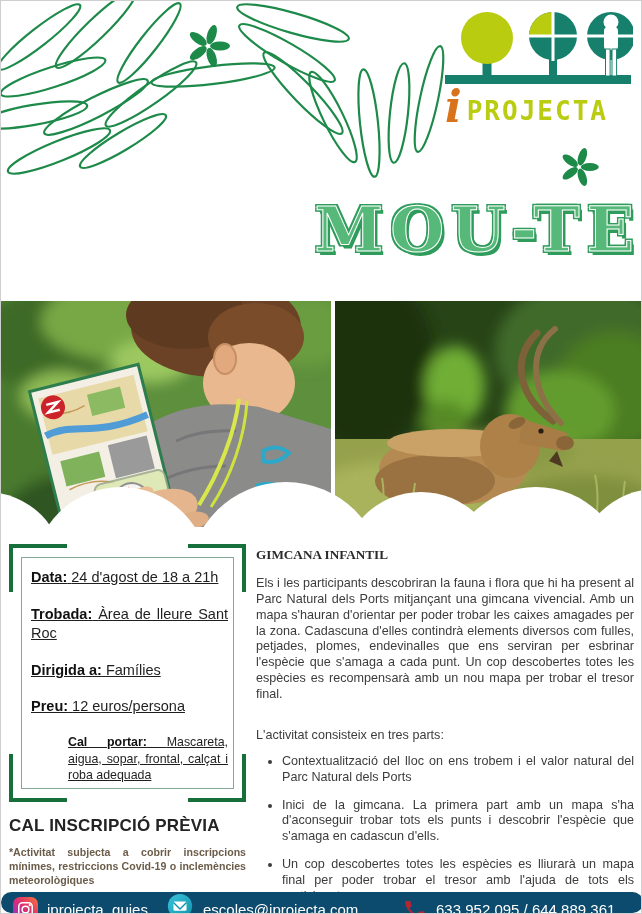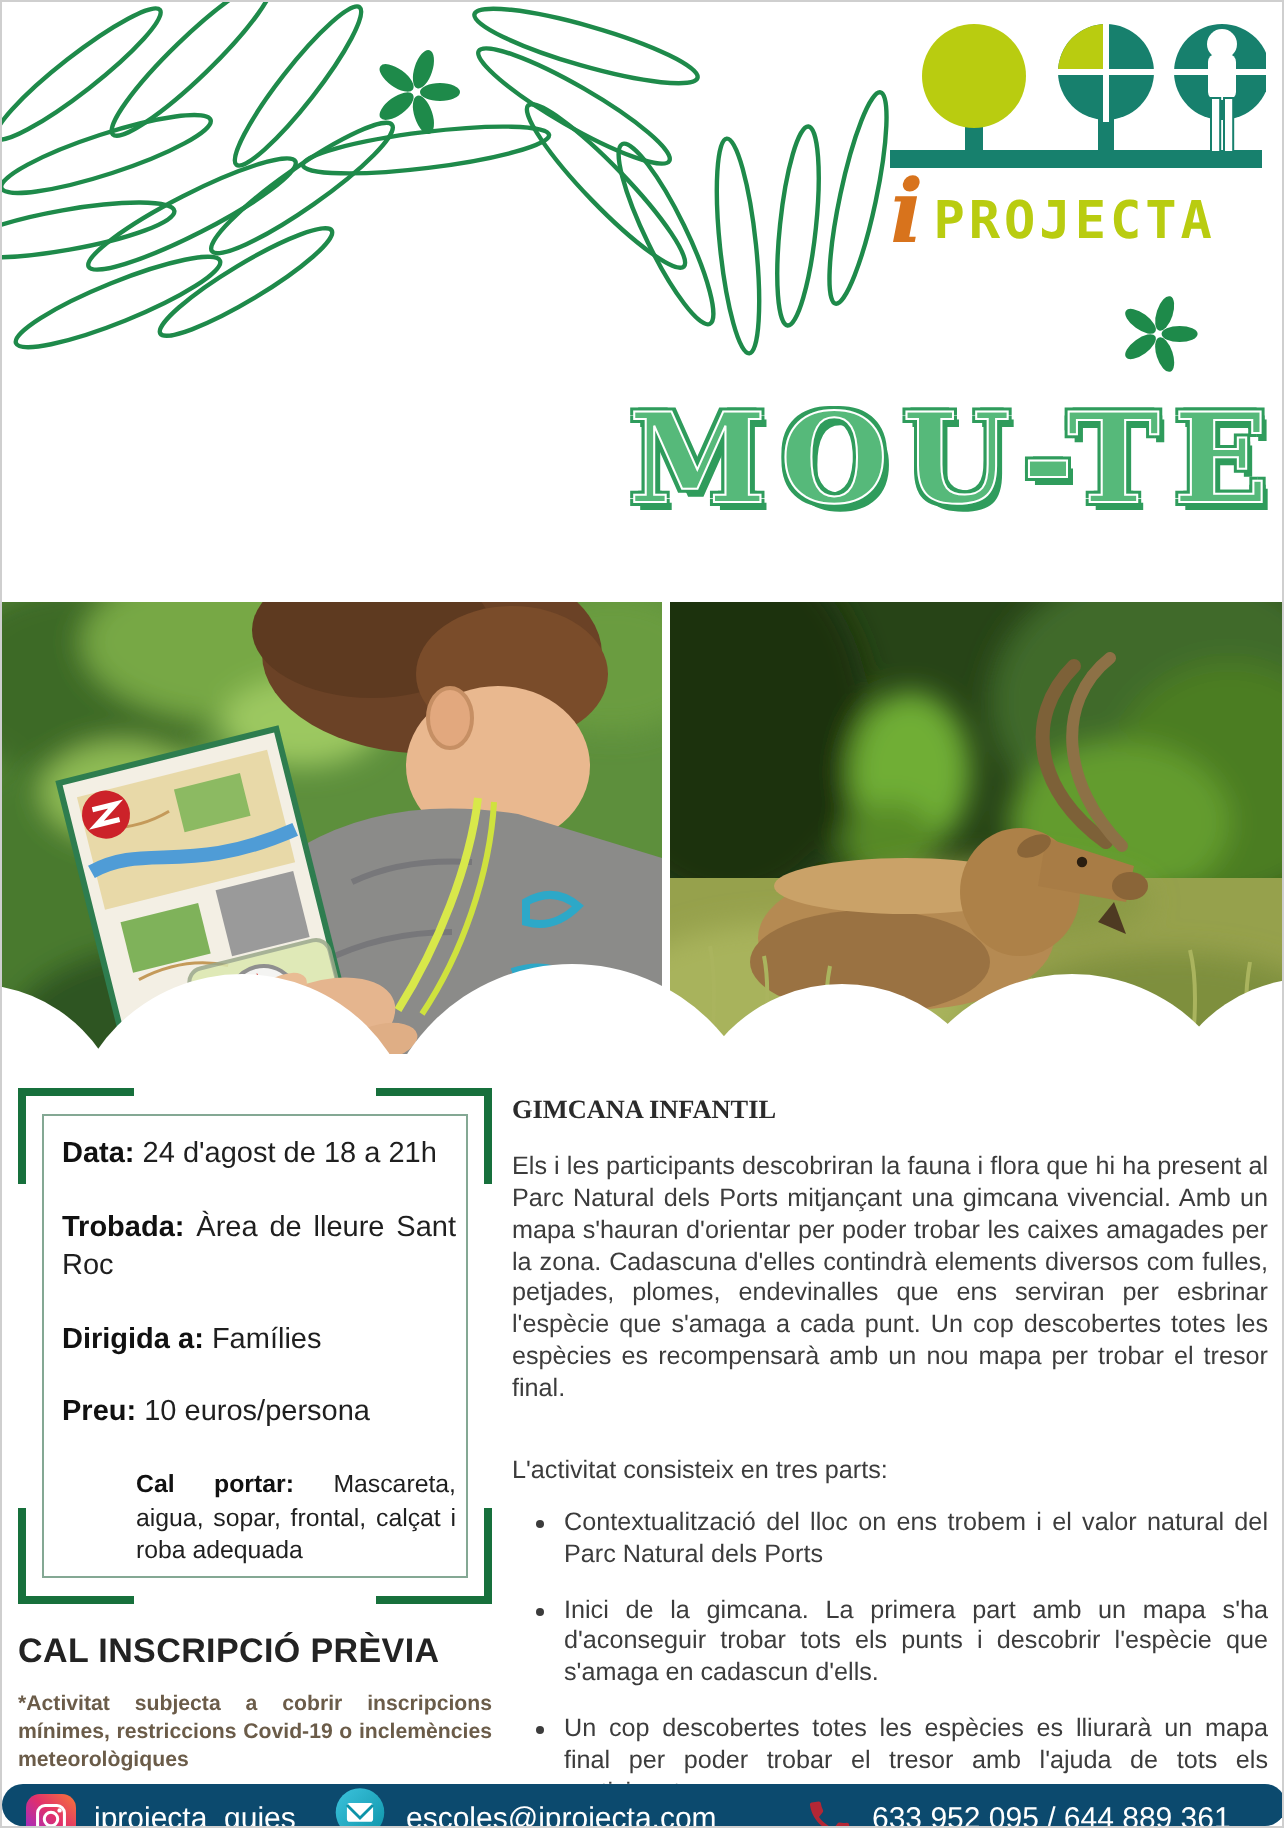--- a/index.html
+++ b/index.html
@@ -39,21 +39,21 @@
   .scallops{position:absolute;left:0;bottom:-2px;width:642px;height:80px;}
   
   .left-col{position:absolute;left:8px;top:543px;width:237px;}
   .info-box{position:relative;padding:24px 18px 18px 22px;min-height:228px;}
   .corner{position:absolute;width:58px;height:48px;border:0 solid #17703c;}
   .corner.tl{top:0;left:0;border-top-width:4px;border-left-width:4px;}
   .corner.tr{top:0;right:0;border-top-width:4px;border-right-width:4px;}
   .corner.bl{bottom:0;left:0;border-bottom-width:4px;border-left-width:4px;}
   .corner.br{bottom:0;right:0;border-bottom-width:4px;border-right-width:4px;}
   .inner-frame{position:absolute;top:13px;left:12px;right:12px;bottom:13px;border:1px solid #84a894;}
-  .info-row{margin:0 0 17px 0;font-size:14.5px;line-height:1.35;color:#1f1f1f;text-align:justify;}
+  .info-row{margin:0 0 17px 0;font-size:14.5px;line-height:1.35;color:#1f1f1f;text-align:justify;text-decoration:underline;}
   .info-row b{color:#111;}
   .info-row.small{font-size:12.4px;margin-bottom:0;margin-left:37px;}
   .reg-heading{margin:14px 0 10px 0;font-size:17px;font-weight:bold;color:#232323;letter-spacing:.2px;}
   .note{margin:0 0 9px 0;font-size:10.6px;font-weight:bold;line-height:1.3;color:#6b5c49;text-align:justify;}
   
   .right-col{position:absolute;left:255px;top:546px;width:378px;}
   .act-heading{margin:0 0 13px 0;font-size:13.2px;font-weight:bold;color:#2b2b2b;font-family:Liberation Serif, serif;}
   .act-par{margin:0 0 25px 0;font-size:12.6px;line-height:1.26;text-align:justify;color:#3c3c3c;}
   .act-intro{margin:0 0 12px 0;font-size:12.6px;color:#3c3c3c;}
   .act-list{margin:0;padding-left:26px;}
@@ -271,21 +271,21 @@
   <div class="left-col">
     <div class="info-box">
       <span class="corner tl"></span>
       <span class="corner tr"></span>
       <span class="corner bl"></span>
       <span class="corner br"></span>
       <span class="inner-frame"></span>
       <p class="info-row"><b>Data:</b> <span>24 d'agost de 18 a 21h</span></p>
       <p class="info-row"><b>Trobada:</b> <span>Àrea de lleure Sant Roc</span></p>
       <p class="info-row"><b>Dirigida a:</b> <span>Famílies</span></p>
-      <p class="info-row"><b>Preu:</b> <span>10 euros/persona</span></p>
+      <p class="info-row"><b>Preu:</b> <span>12 euros/persona</span></p>
       <p class="info-row small"><b>Cal portar:</b> <span>Mascareta, aigua, sopar, frontal, calçat i roba adequada</span></p>
     </div>
     <h2 class="reg-heading">CAL INSCRIPCIÓ PRÈVIA</h2>
     <p class="note">*Activitat subjecta a cobrir inscripcions mínimes, restriccions Covid-19 o inclemències meteorològiques</p>
     <p class="note">*Per a grups de 10 persones es pot fer l'activitat un dia a convenir (avisar amb una setmana d'antelació) - consultar preus per a menys de 10 persones.</p>
 
   </div>
 
   <div class="right-col">
     <h2 class="act-heading">GIMCANA INFANTIL</h2>

